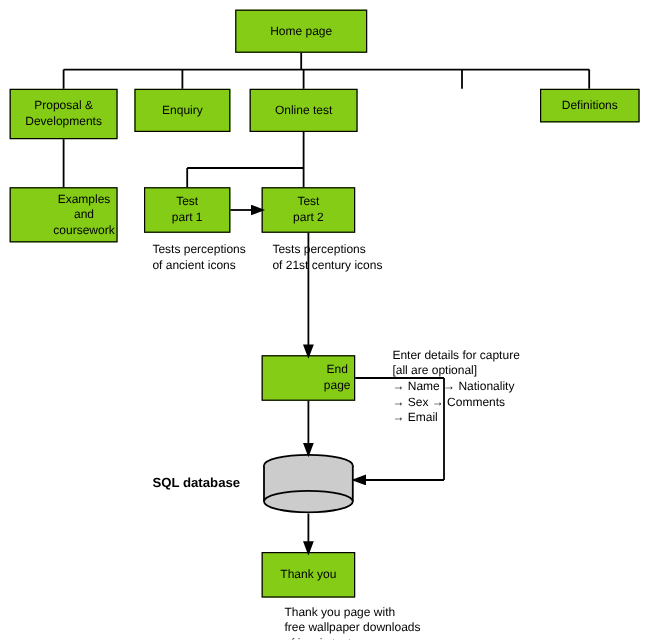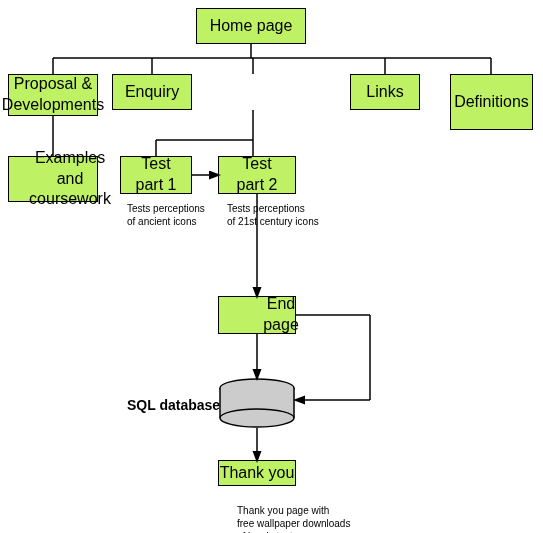--- a/index.html
+++ b/index.html
@@ -13,72 +13,72 @@
       position: relative;
     }
     .diagram {
       position: relative;
       width: 543px;
       height: 533px;
     }
     .box {
       position: absolute;
       border: 1.5px solid #000;
-      background: #bef264;
+      background: #84cc16;
       display: flex;
       align-items: center;
       justify-content: center;
       text-align: center;
-      font-size: 16px;
+      font-size: 10px;
       line-height: 1.3;
     }
     
     svg.lines {
       position: absolute;
       top: 0; left: 0;
       width: 543px;
       height: 533px;
       pointer-events: none;
     }
     .label-text {
       position: absolute;
       font-size: 10px;
       line-height: 1.3;
       color: #000;
       margin-left: 19px;
     }
     .bold-label {
       font-weight: bold;
-      font-size: 14px;
+      font-size: 11px;
     }
   </style>
 </head>
 <body>
 
 <div class="diagram">
 
   <div class="box" style="left:196px; top:8px; width:110px; height:36px;">
     <span>Home page</span>
   </div>
 
   <div class="box" style="left:112px; top:74px; width:80px; height:36px;">
     <span>Enquiry</span>
   </div>
 
   <div class="box" style="left:8px; top:74px; width:90px; height:42px;">
     <span style="white-space:pre-line;">Proposal &amp;
 Developments</span>
   </div>
 
-
-  <div class="box" style="left:350px; top:74px; width:70px; height:36px;">
-    <span>Links</span>
+  <div class="box" style="left:208px; top:74px; width:90px; height:36px;">
+    <span>Online test</span>
   </div>
 
-  <div class="box" style="left:450px; top:74px; width:83px; height:56px;">
+
+  <div class="box" style="left:450px; top:74px; width:83px; height:28px;">
     <span>Definitions</span>
   </div>
 
   <div class="box" style="left:8px; top:156px; width:90px; height:46px;">
     <span style="white-space:pre-line;margin-left:34px;">Examples
 and
 coursework</span>
   </div>
 
   <div class="box" style="left:120px; top:156px; width:72px; height:38px;">
@@ -99,21 +99,21 @@
 
     <svg width="78" height="50" viewBox="0 0 78 50" style="position:absolute;top:0;left:0;">
       <ellipse cx="39" cy="10" rx="37" ry="9" fill="#ccc" stroke="#000" stroke-width="1.5"></ellipse>
       <rect x="2" y="10" width="74" height="30" fill="#ccc" stroke="none"></rect>
       <line x1="2" y1="10" x2="2" y2="40" stroke="#000" stroke-width="1.5"></line>
       <line x1="76" y1="10" x2="76" y2="40" stroke="#000" stroke-width="1.5"></line>
       <ellipse cx="39" cy="40" rx="37" ry="9" fill="#ccc" stroke="#000" stroke-width="1.5"></ellipse>
     </svg>
   </div>
 
-  <div class="box" style="left:218px; top:460px; width:78px; height:26px;">
+  <div class="box" style="left:218px; top:460px; width:78px; height:38px;">
     <span>Thank you</span>
   </div>
 
   <svg class="lines">
     <defs>
       <marker id="arrow" markerWidth="8" markerHeight="8" refX="6" refY="3" orient="auto">
         <path d="M0,0 L0,6 L8,3 z" fill="#000"></path>
       </marker>
     </defs>
 
@@ -148,20 +148,27 @@
   <div class="label-text" style="left:108px; top:202px; width:100px;">
     <span style="white-space:pre-line;">Tests perceptions
 of ancient icons</span>
   </div>
 
   <div class="label-text" style="left:208px; top:202px; width:108px;">
     <span style="white-space:pre-line;">Tests perceptions
 of 21st century  icons</span>
   </div>
 
+  <div class="label-text" style="left:308px; top:290px; width:200px;">
+    <span style="white-space:pre-line; font-size:10px;">Enter details for capture
+[all are optional]
+→ Name     → Nationality
+→ Sex        → Comments
+→ Email</span>
+  </div>
 
   <div class="label-text bold-label" style="left:108px; top:396px;">
     <span>SQL database</span>
   </div>
 
 
   <div class="label-text" style="left:218px; top:504px; width:200px;">
     <span style="white-space:pre-line; font-size:10px;">Thank you page with
 free wallpaper downloads
 of iconic textures.</span>

